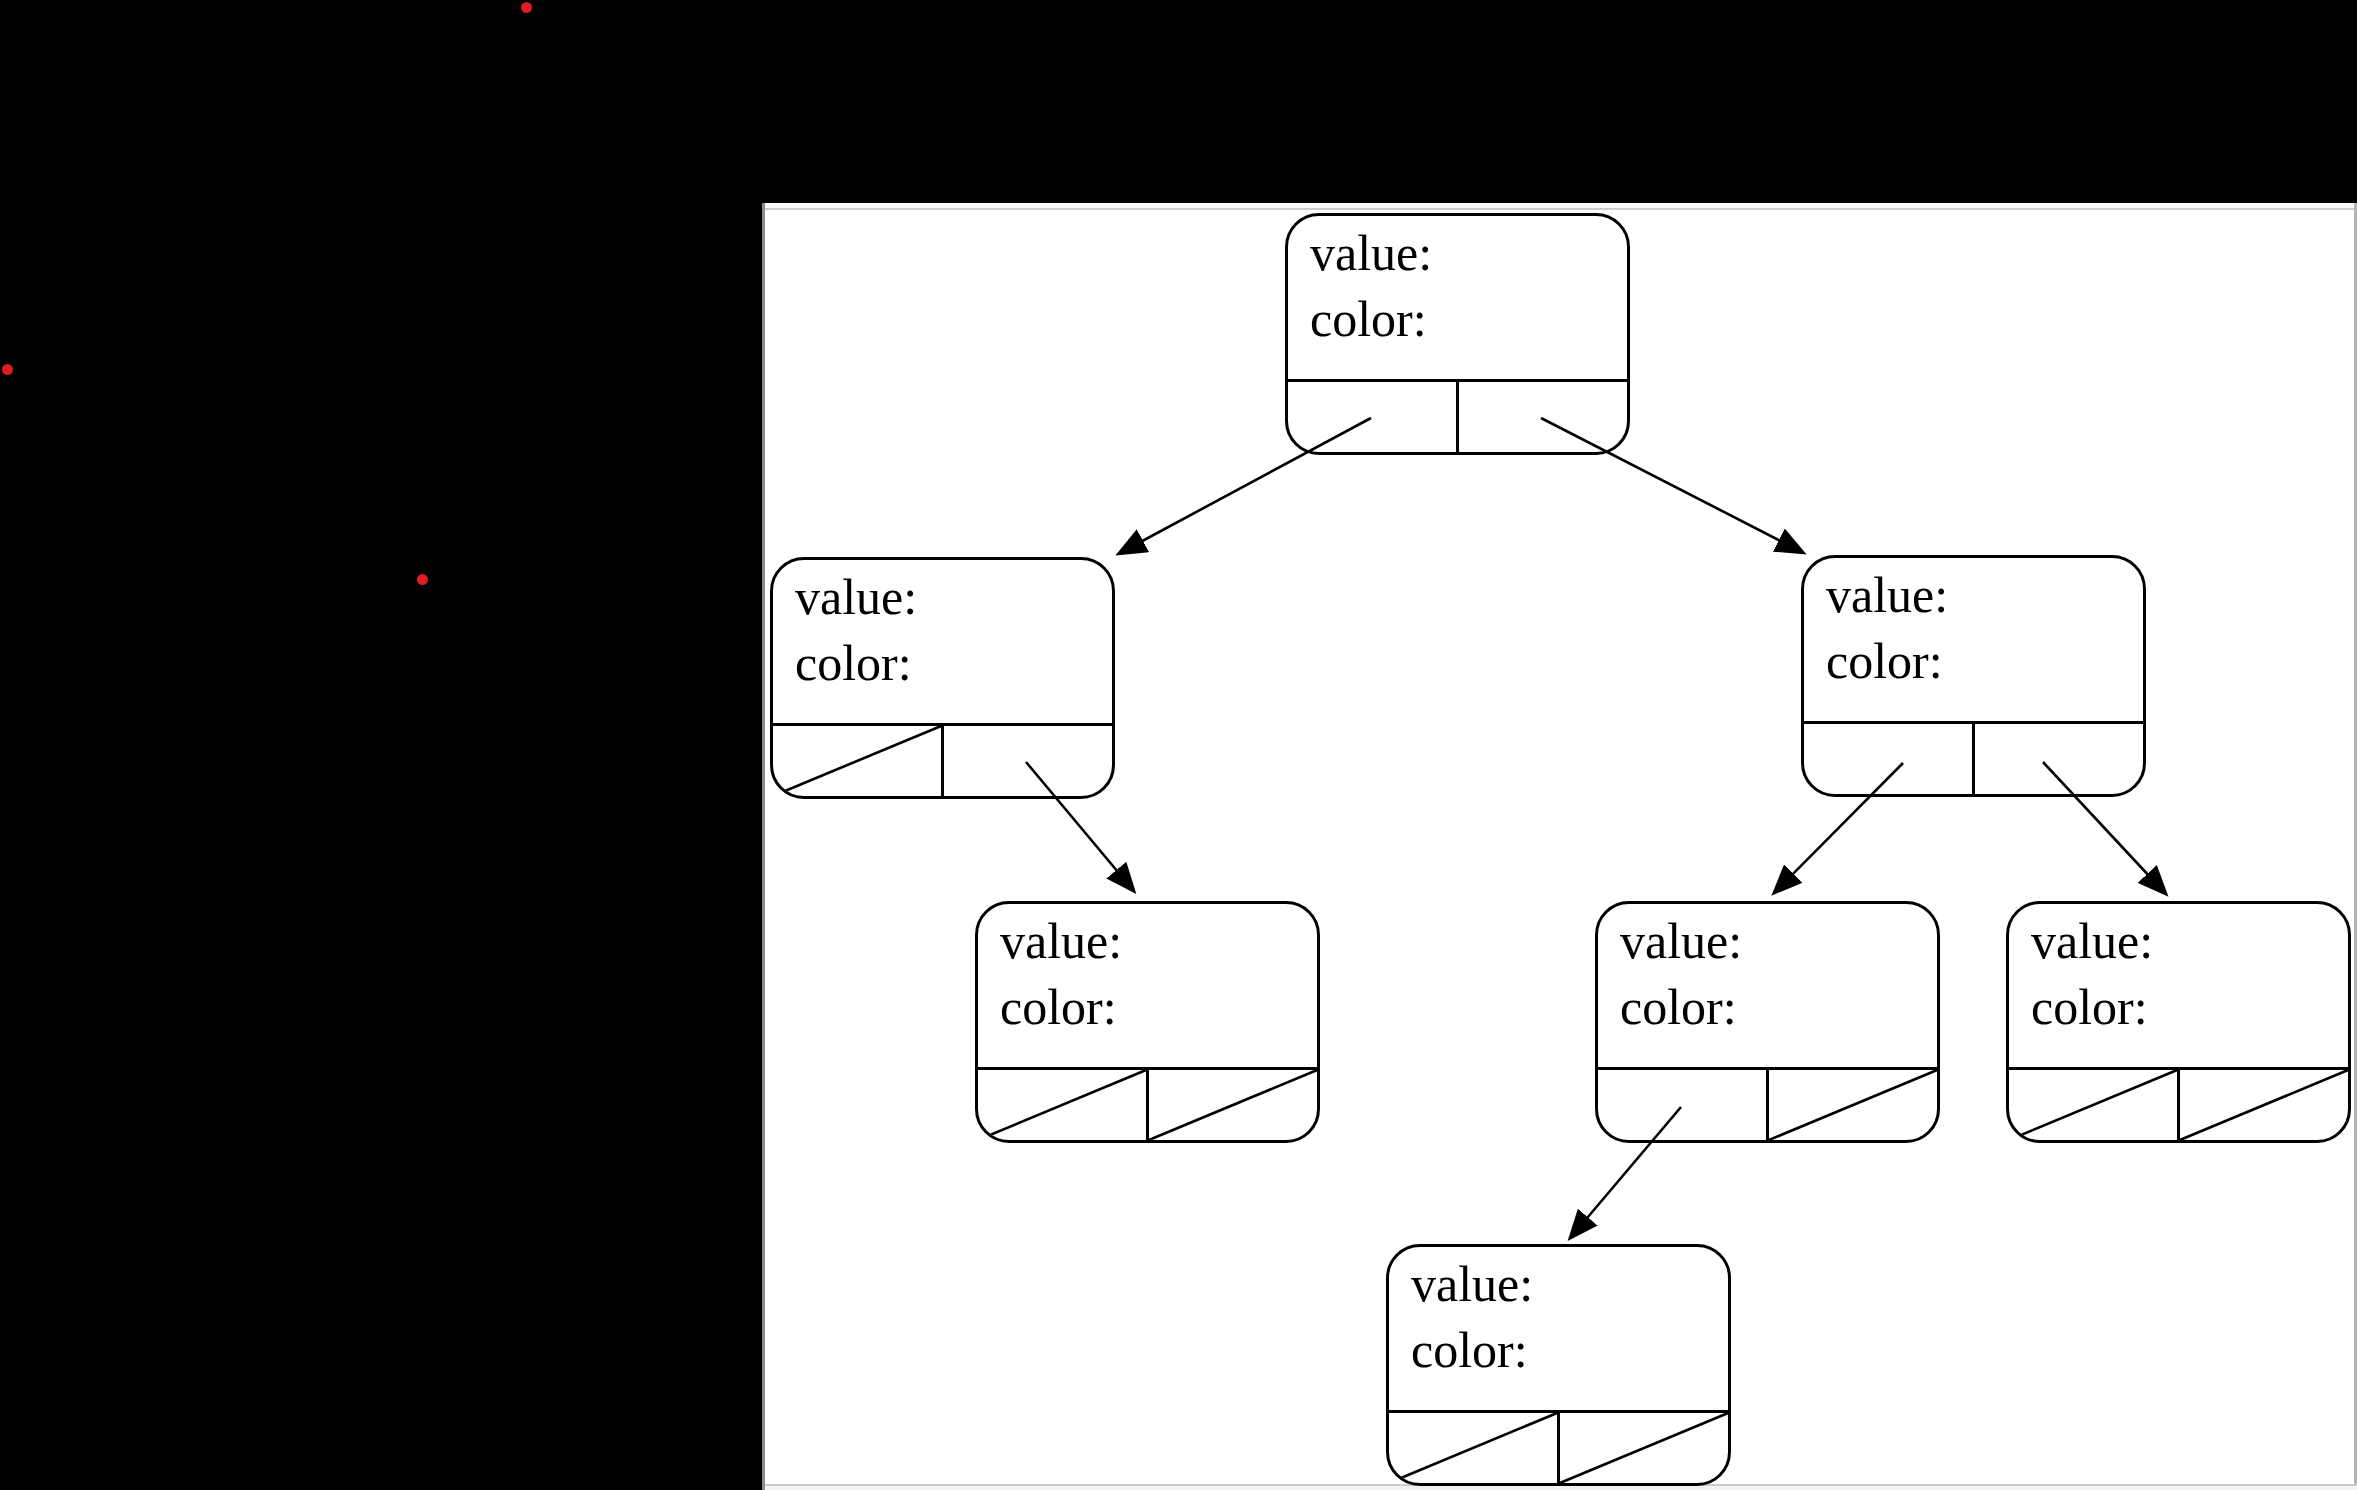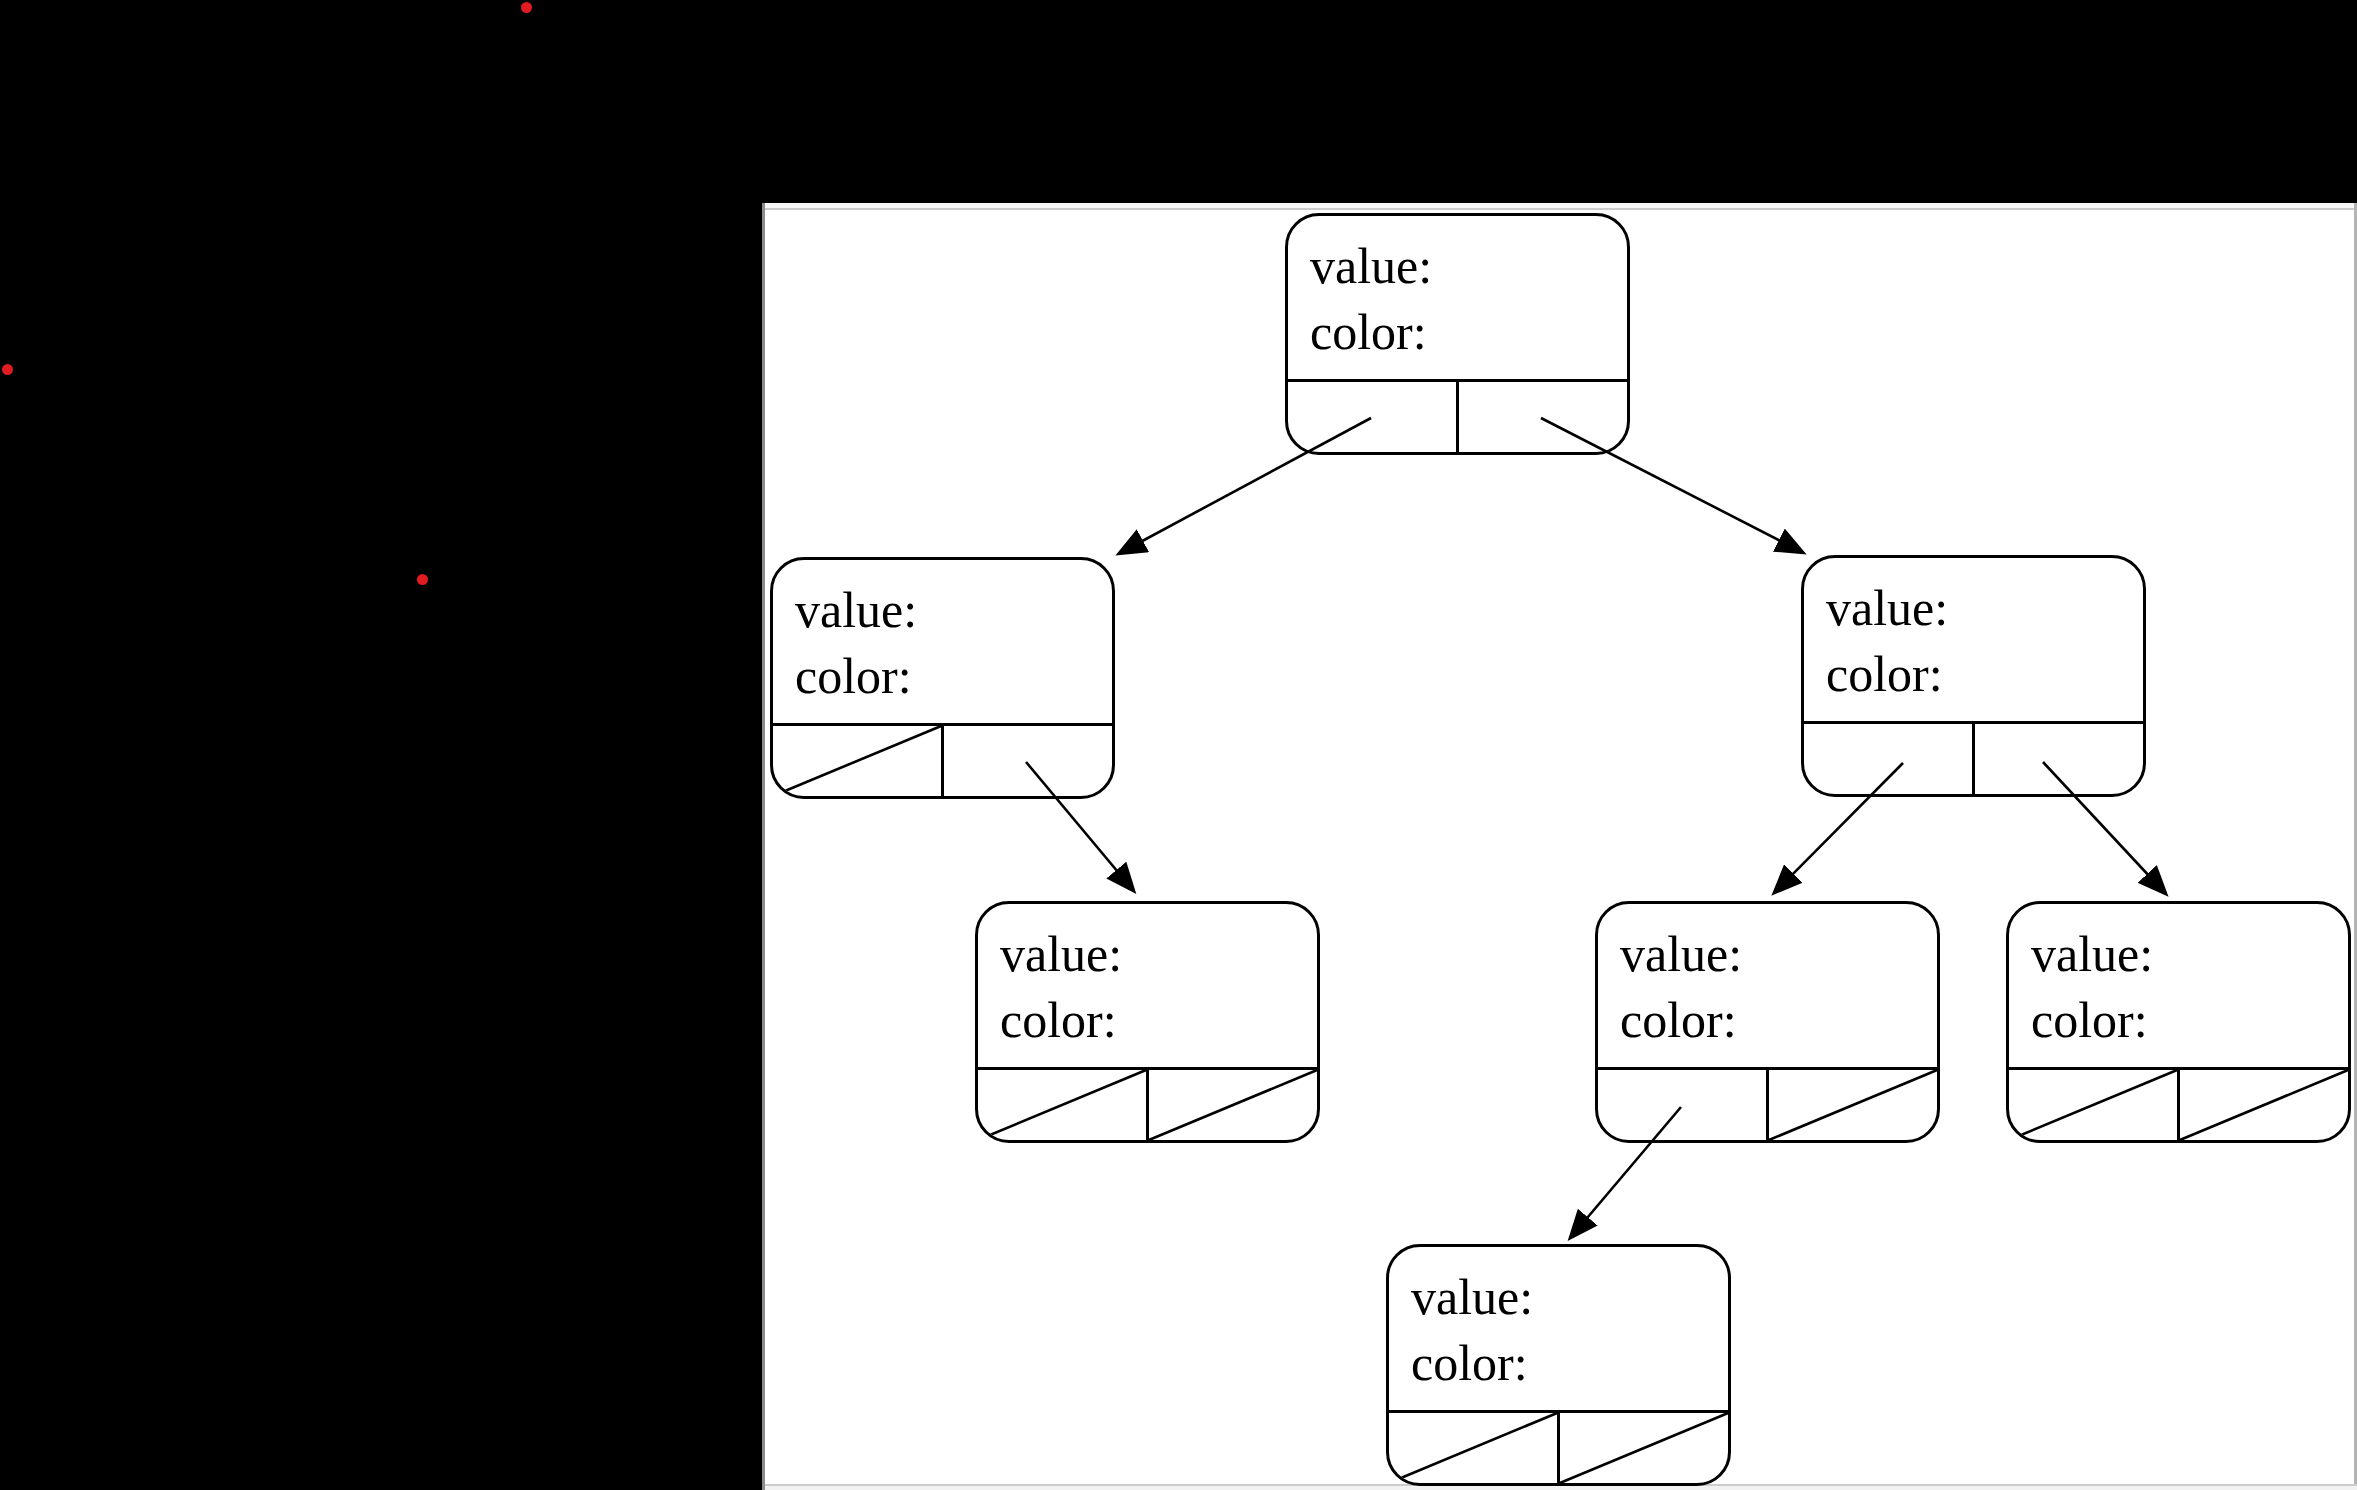--- a/index.html
+++ b/index.html
@@ -38,21 +38,21 @@
     width:345px;height:242px;
     background:#ffffff;
     border:3px solid #000000;
     border-radius:34px;
     box-sizing:border-box;
     overflow:hidden;
     display:flex;flex-direction:column;
   }
   .node-text{
     flex:1 1 auto;
-    padding:17px 0 0 22px;
+    padding:4px 0 0 22px;
     font-size:50px;line-height:66px;color:#000000;
   }
   .pointer-row{
     flex:0 0 70px;
     display:flex;
     border-top:3px solid #000000;
   }
   .pcell{position:relative;flex:1 1 0;}
   .pcell.left{border-right:3px solid #000000;}
   .slash{position:absolute;inset:0;width:100%;height:100%;display:block;}

